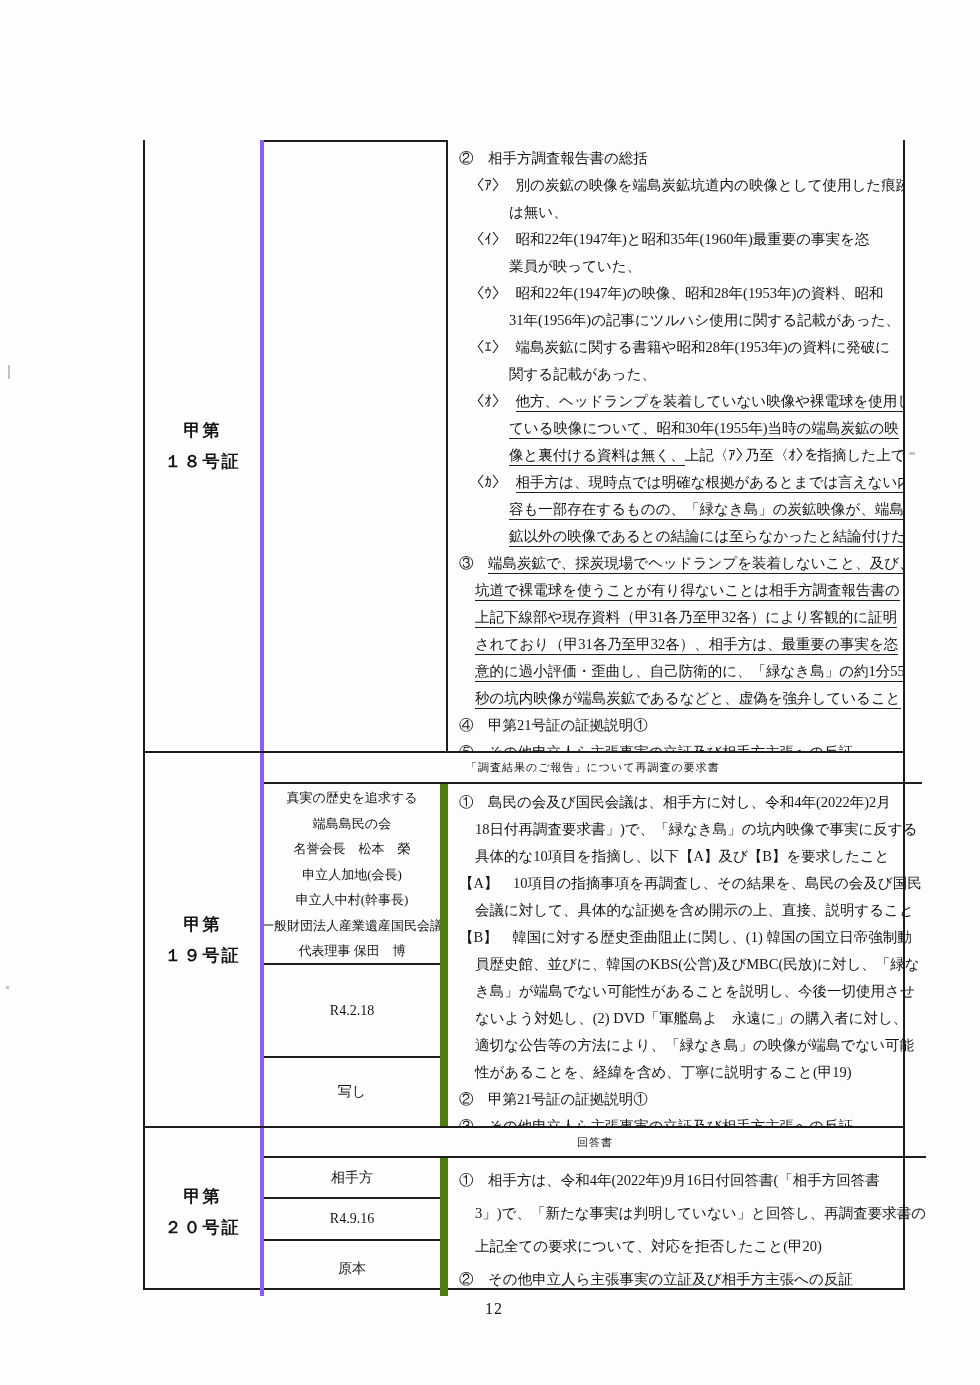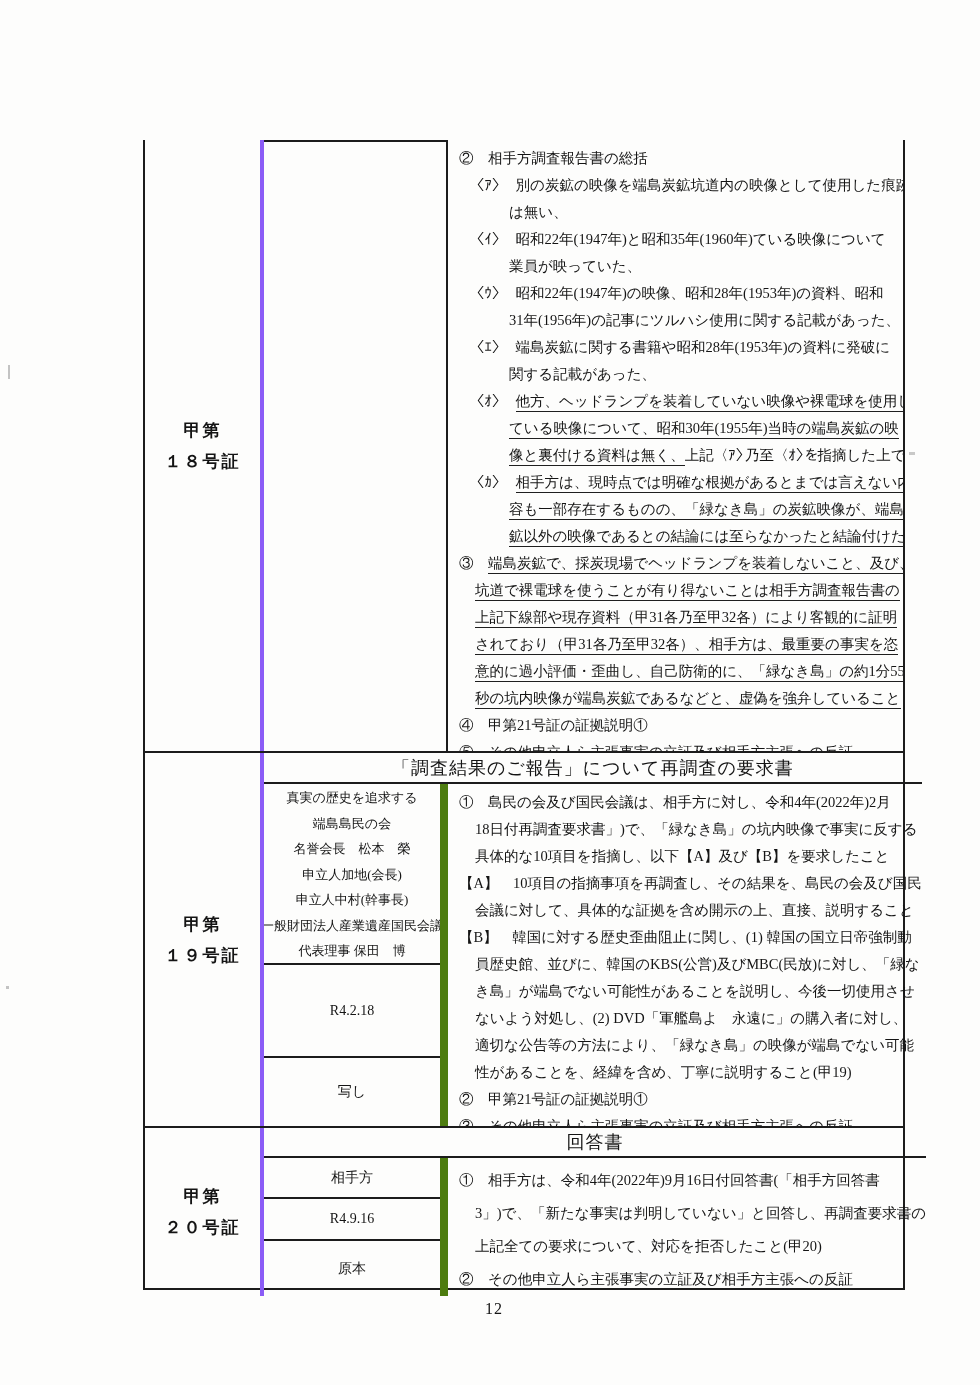--- a/index.html
+++ b/index.html
@@ -22,21 +22,21 @@
   .exhibit{
     text-align:center;font-size:17px;line-height:31px;letter-spacing:2px;
   }
   .col2{width:184px;flex:0 0 184px;border-right:2px solid #1c1c1c;box-sizing:border-box;}
   .row18-col2{border-top:2px solid #1c1c1c;}
   .col3{flex:1 1 auto;box-sizing:border-box;overflow:hidden;}
   .rest{flex:1 1 auto;display:flex;flex-direction:column;box-sizing:border-box;}
   .doc-title-bar{
     border-bottom:2px solid #1c1c1c;box-sizing:border-box;
     display:flex;align-items:center;justify-content:center;
-    font-size:18px;letter-spacing:1px;
+    font-size:11px;letter-spacing:1px;
   }
   .row-body{display:flex;flex:1 1 auto;box-sizing:border-box;min-height:0;}
   .mstack{width:184px;flex:0 0 184px;border-right:8px solid #4d7c0f;box-sizing:border-box;display:flex;flex-direction:column;}
   .mcell{
     box-sizing:border-box;display:flex;align-items:center;justify-content:center;
     font-size:14px;text-align:center;overflow:hidden;
   }
   .mcell-sep{border-bottom:2px solid #1c1c1c;}
   .author-block{font-size:13px;line-height:25.5px;padding-top:2px;}
   .author-block .ln{white-space:nowrap;text-align:center;}
@@ -66,21 +66,21 @@
         <div class="exhibit">
           <div>甲第</div>
           <div>１８号証</div>
         </div>
       </div>
       <div class="col2 row18-col2"></div>
       <div class="col3 content">
           <div class="ln ind0"><span>②　相手方調査報告書の総括</span></div>
           <div class="ln ind1"><span>〈ｱ〉　別の炭鉱の映像を端島炭鉱坑道内の映像として使用した痕跡</span></div>
           <div class="ln ind2"><span>は無い、</span></div>
-          <div class="ln ind1"><span>〈ｲ〉　昭和22年(1947年)と昭和35年(1960年)ている映像について</span></div>
+          <div class="ln ind1"><span>〈ｲ〉　昭和22年(1947年)と昭和35年(1960年)最重要の事実を恣</span></div>
           <div class="ln ind2"><span>業員が映っていた、</span></div>
           <div class="ln ind1"><span>〈ｳ〉　昭和22年(1947年)の映像、昭和28年(1953年)の資料、昭和</span></div>
           <div class="ln ind2"><span>31年(1956年)の記事にツルハシ使用に関する記載があった、</span></div>
           <div class="ln ind1"><span>〈ｴ〉　端島炭鉱に関する書籍や昭和28年(1953年)の資料に発破に</span></div>
           <div class="ln ind2"><span>関する記載があった、</span></div>
           <div class="ln ind1"><span>〈ｵ〉　</span><span class="u">他方、ヘッドランプを装着していない映像や裸電球を使用し</span></div>
           <div class="ln ind2"><span class="u">ている映像について、昭和30年(1955年)当時の端島炭鉱の映</span></div>
           <div class="ln ind2"><span class="u">像と裏付ける資料は無く、</span><span>上記〈ｱ〉乃至〈ｵ〉を指摘した上で、</span></div>
           <div class="ln ind1"><span>〈ｶ〉　</span><span class="u">相手方は、現時点では明確な根拠があるとまでは言えない内</span></div>
           <div class="ln ind2"><span class="u">容も一部存在するものの、「緑なき島」の炭鉱映像が、端島炭</span></div>

